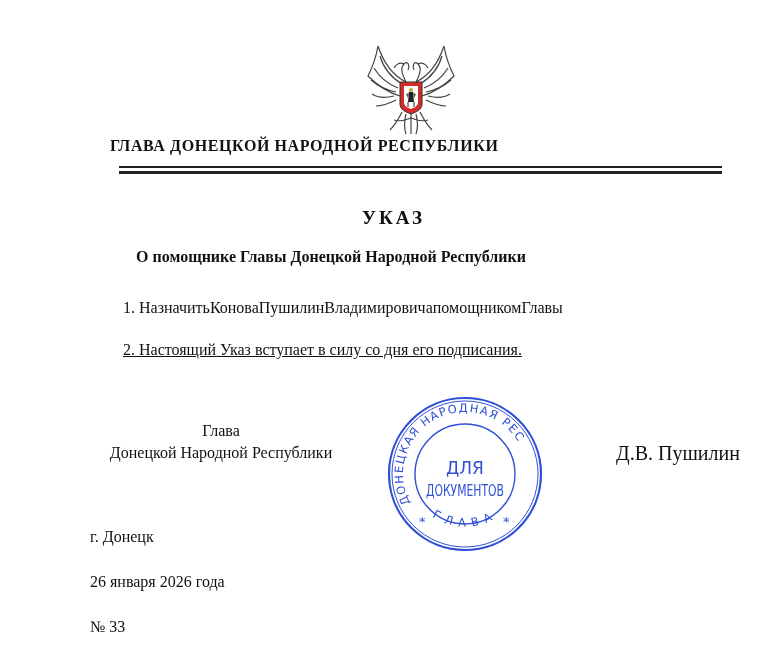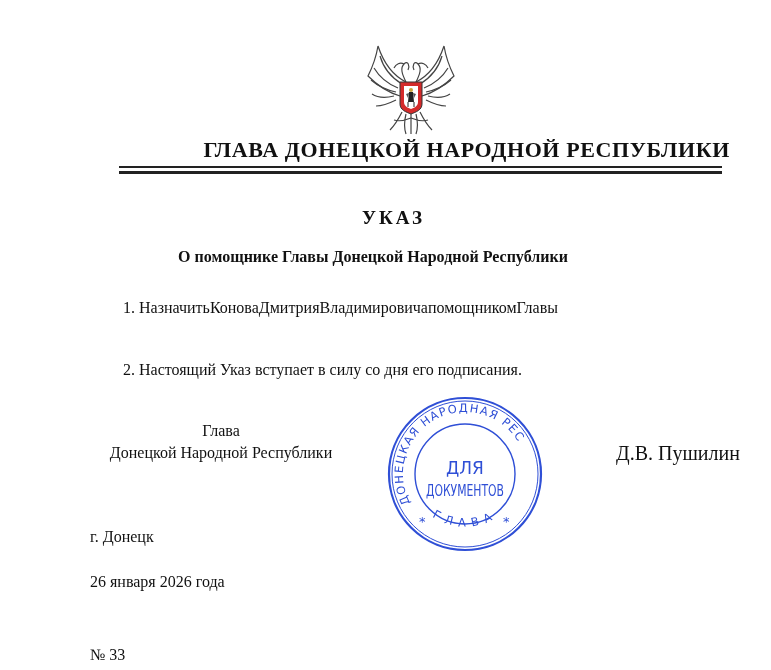--- a/index.html
+++ b/index.html
@@ -4,44 +4,44 @@
   <style>
     html, body { margin: 0; padding: 0; background: #ffffff; }
     body {
       width: 771px; height: 670px; position: relative; overflow: hidden;
       font-family: "Liberation Serif", "DejaVu Serif", serif;
       color: #111111;
     }
     .abs { position: absolute; }
     .emblem { left: 366px; top: 40px; width: 90px; height: 95px; }
     .header-title {
-      left: 110px; width: 620px; top: 137px; text-align: right;
-      font-size: 22px; font-weight: bold; letter-spacing: 0.6px; white-space: nowrap;
+      left: 110px; width: 620px; top: 137px; text-align: left;
+      font-size: 16px; font-weight: bold; letter-spacing: 0.6px; white-space: nowrap;
     }
     .rule-thin { left: 119px; width: 603px; top: 166px; height: 0; border-top: 2px solid #222; }
     .rule-thick { left: 119px; width: 603px; top: 171px; height: 0; border-top: 3px solid #222; }
     .doc-type {
       left: 8px; width: 771px; top: 207px; text-align: center;
       font-size: 19px; font-weight: bold; letter-spacing: 3px;
     }
     .doc-subject {
       left: 0; width: 662px; top: 248px; text-align: center;
-      font-size: 16px; font-weight: bold; padding-left: 42px;
+      font-size: 16px; font-weight: bold;
     }
     .para {
       left: 90px; width: 645px; font-size: 16px; line-height: 24px;
     }
-    .para2 { top: 358px; padding-left: 33px; }
+    .para2 { top: 338px; padding-left: 33px; text-decoration: underline; }
     .sig-title { left: 90px; width: 262px; top: 420px; font-size: 16px; line-height: 22px; text-align: center; }
     .sig-name { left: 616px; top: 442px; font-size: 20px; }
     .stamp { left: 385px; top: 394px; width: 160px; height: 160px; }
     .footer-line { left: 90px; font-size: 16px; }
     .city { top: 528px; }
     .date { top: 573px; text-align: right; }
-    .number { top: 618px; margin-top: 28px; }
+    .number { top: 618px; }
   </style>
 </head>
 <body>
 
 <div class="abs emblem">
   <svg width="90" height="95" viewBox="0 0 90 95">
 
     <g stroke="#444" stroke-width="1.2" fill="none">
       <path d="M40 42 C28 36 18 24 12 6 C10 18 6 28 2 36 C10 44 20 52 34 56"></path>
       <path d="M36 44 C26 38 18 30 14 16"></path>
@@ -84,21 +84,21 @@
 <div class="abs rule-thin"></div>
 <div class="abs rule-thick"></div>
 
 <div class="abs doc-type">УКАЗ</div>
 <div class="abs doc-subject">О помощнике Главы Донецкой Народной Республики</div>
 
 <div class="abs para" style="top:296px;">
   <div style="display:flex; justify-content:flex-start; padding-left:33px;">
     <span>1. Назначить</span>
     <span>Конова</span>
-    <span>Дмитрия</span>
+    <span>Пушилин</span>
     <span>Владимировича</span>
     <span>помощником</span>
     <span>Главы</span>
   </div>
 </div>
 
 <div class="abs para para2">2. Настоящий Указ вступает в силу со дня его подписания.</div>
 
 <div class="abs sig-title">
   <div>Глава</div>

